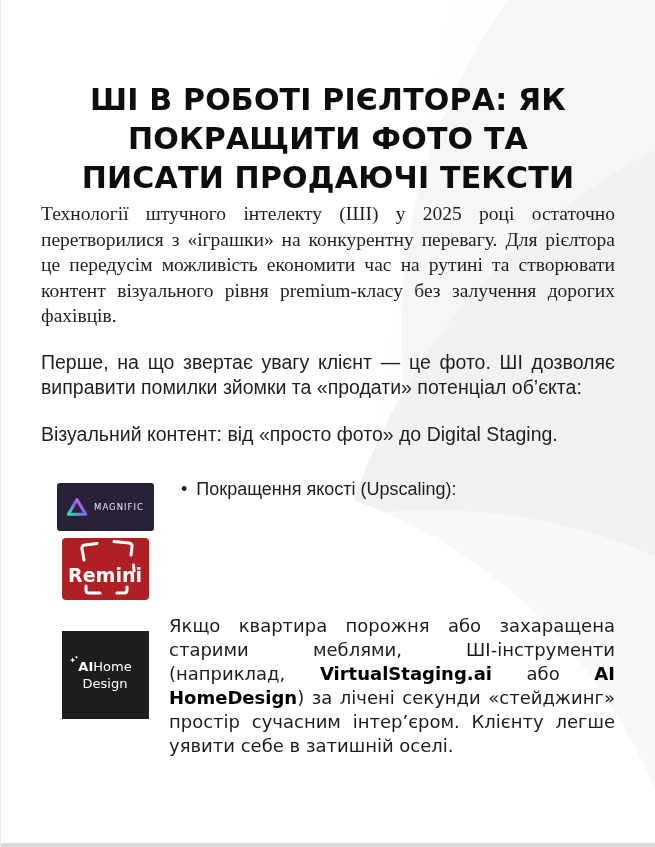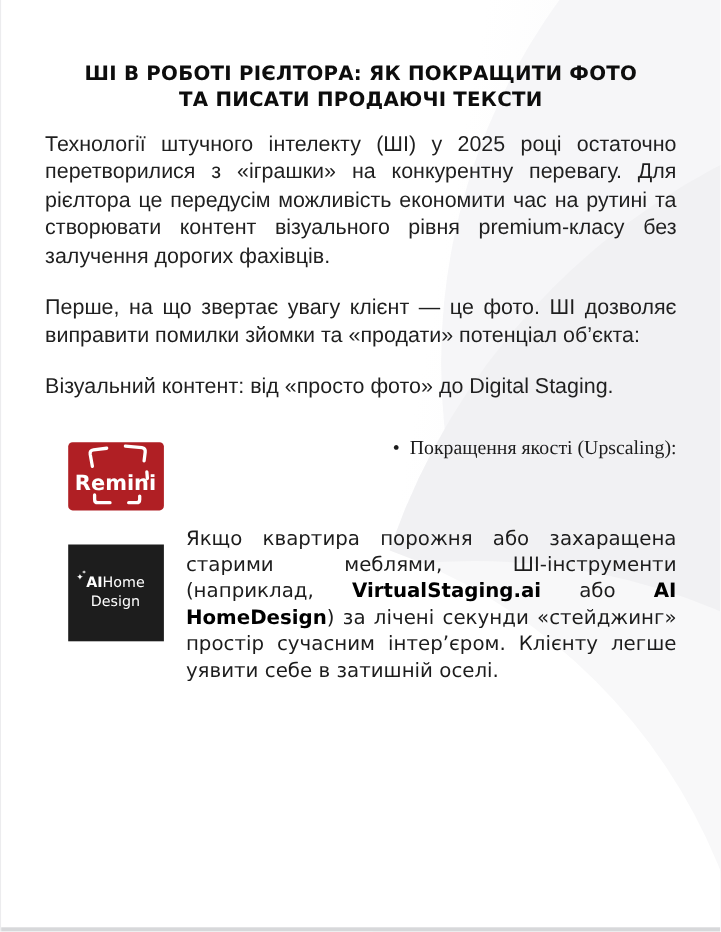--- a/index.html
+++ b/index.html
@@ -26,61 +26,60 @@
     background: #d7d8da;
     z-index: 2;
   }
   .content {
     position: relative;
     z-index: 1;
     padding: 0 40px 0 40px;
     box-sizing: border-box;
   }
   h1.title {
-    margin: 56px auto 0 auto;
+    margin: 80px auto 0 auto;
     max-width: 510px;
     text-align: center;
     font-family: "DejaVu Sans", sans-serif;
     font-weight: 800;
-    font-size: 18px;
+    font-size: 30px;
     line-height: 1.3;
     letter-spacing: 0.2px;
     color: #0d0d0d;
   }
   p.body-para {
     margin: 21px 0 0 0;
     text-align: justify;
     font-family: "Liberation Sans", sans-serif;
     font-size: 19.5px;
     line-height: 25.5px;
     color: #1f1f1f;
   }
-  p.body-para.first { margin-top: 16px; }
+  p.body-para.first { margin-top: 4px; font-family: Liberation Serif, serif; }
 
   .media-row {
     display: flex;
     align-items: flex-start;
     margin-top: 30px;
   }
   .media-row + .media-row { margin-top: 14px; }
   .logo-col {
     flex: 0 0 128px;
     display: flex;
     flex-direction: column;
     align-items: center;
   }
   .bullet-col { flex: 1 1 auto; min-width: 0; }
 
   .bullet-head {
-    font-family: Liberation Serif, serif;
+    font-family: Liberation Sans, sans-serif;
     font-size: 18px;
     line-height: 24px;
     color: #1c1c1c;
     text-indent: 12px;
-    text-align: right;
   }
   .bullet-head .dot { margin-right: 9px; }
   p.bullet-body {
     margin: 0;
     text-align: justify;
     font-family: "DejaVu Sans", sans-serif;
     font-size: 18px;
     line-height: 24px;
     color: #1c1c1c;
   }
@@ -176,20 +175,33 @@
 
     <p class="body-para first">Технології штучного інтелекту (ШІ) у 2025 році остаточно перетворилися з «іграшки» на конкурентну перевагу. Для рієлтора це передусім можливість економити час на рутині та створювати контент візуального рівня premium-класу без залучення дорогих фахівців.</p>
 
     <p class="body-para">Перше, на що звертає увагу клієнт — це фото. ШІ дозволяє виправити помилки зйомки та «продати» потенціал об’єкта:</p>
 
     <p class="body-para">Візуальний контент: від «просто фото» до Digital Staging.</p>
 
     <div class="media-row">
       <div class="logo-col">
 
+        <div class="logo-magnific">
+          <svg width="22" height="20" viewBox="0 0 24 22">
+            <defs>
+              <linearGradient id="magGrad" x1="0" y1="1" x2="1" y2="0">
+                <stop offset="0" stop-color="#2be4a0"></stop>
+                <stop offset="0.55" stop-color="#8b5cf6"></stop>
+                <stop offset="1" stop-color="#ef7bd8"></stop>
+              </linearGradient>
+            </defs>
+            <path d="M12 3 L21.5 19 L2.5 19 Z" fill="none" stroke="url(#magGrad)" stroke-width="3.4" stroke-linejoin="round"></path>
+          </svg>
+          <span class="mag-label">MAGNIFIC</span>
+        </div>
 
         <div class="logo-remini">
           <svg class="remini-frames" viewBox="0 0 87 62" width="87" height="62">
             <g fill="none" stroke="#ffffff" stroke-width="3" stroke-linecap="round">
               <path d="M22 22 L20 11 Q19.5 7.5 23 7 L35 5.5"></path>
               <path d="M52 3.5 L67 5 Q70.5 5.5 70 9 L69 17"></path>
               <path d="M71.5 27 L72 33"></path>
               <path d="M24 48 L24 52 Q24 55 27 55 L38 55"></path>
               <path d="M55 55 L62 55 Q65 55 65 52 L65 49"></path>
             </g>

